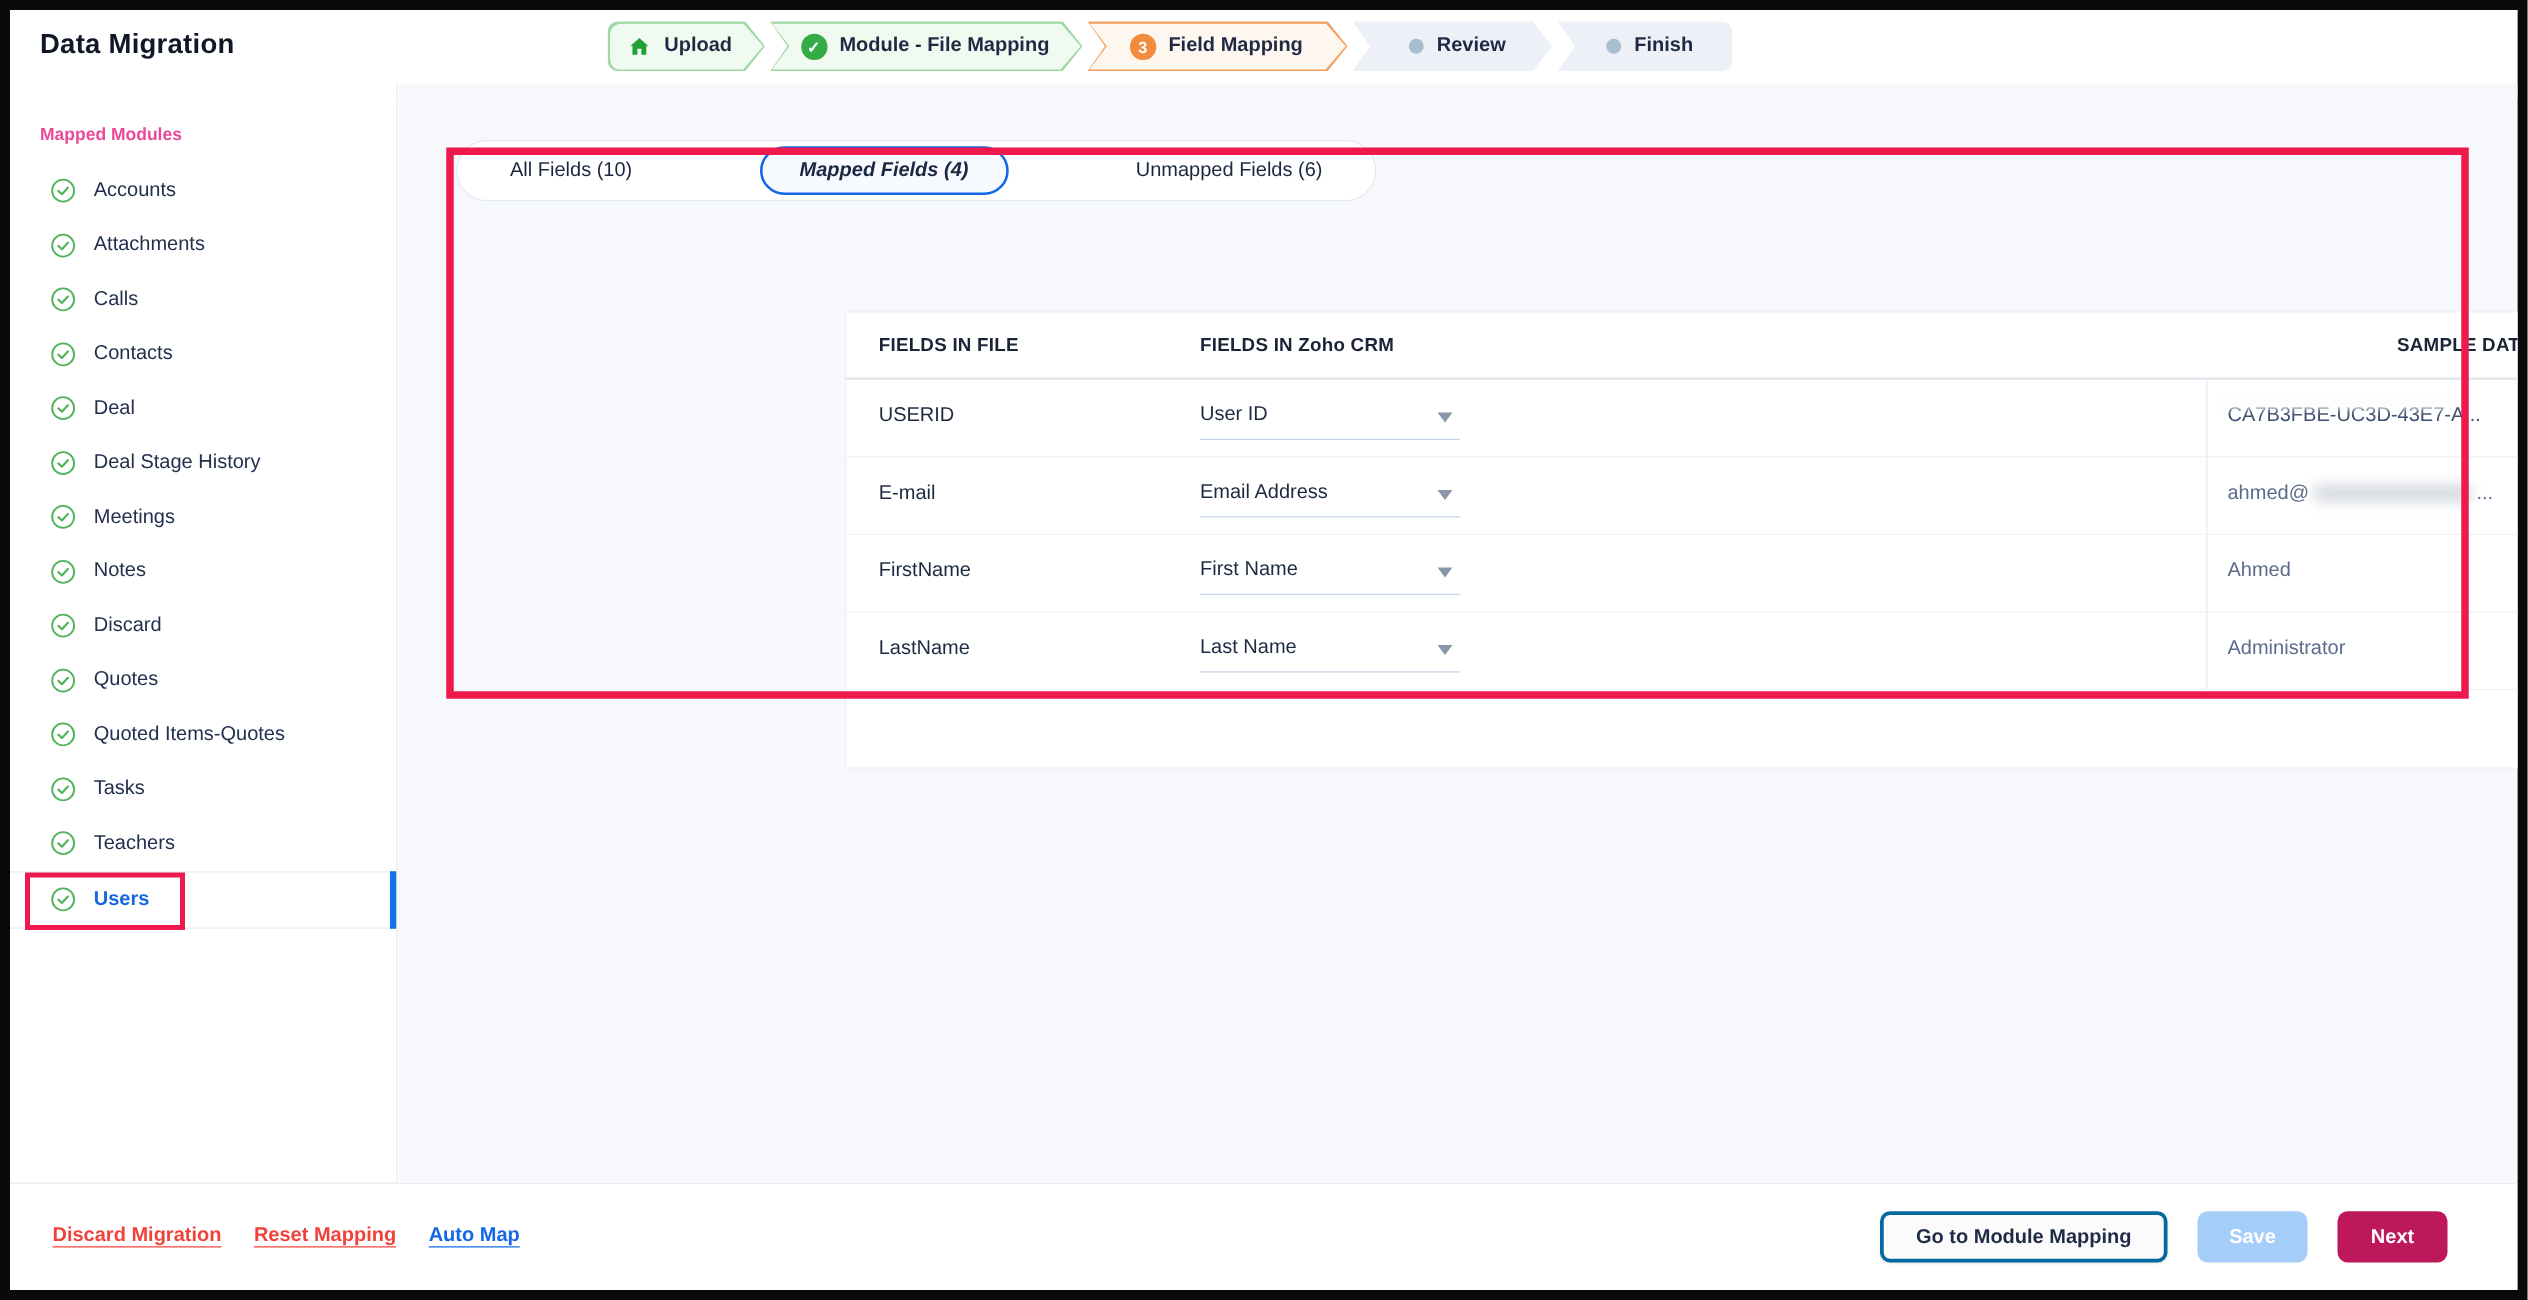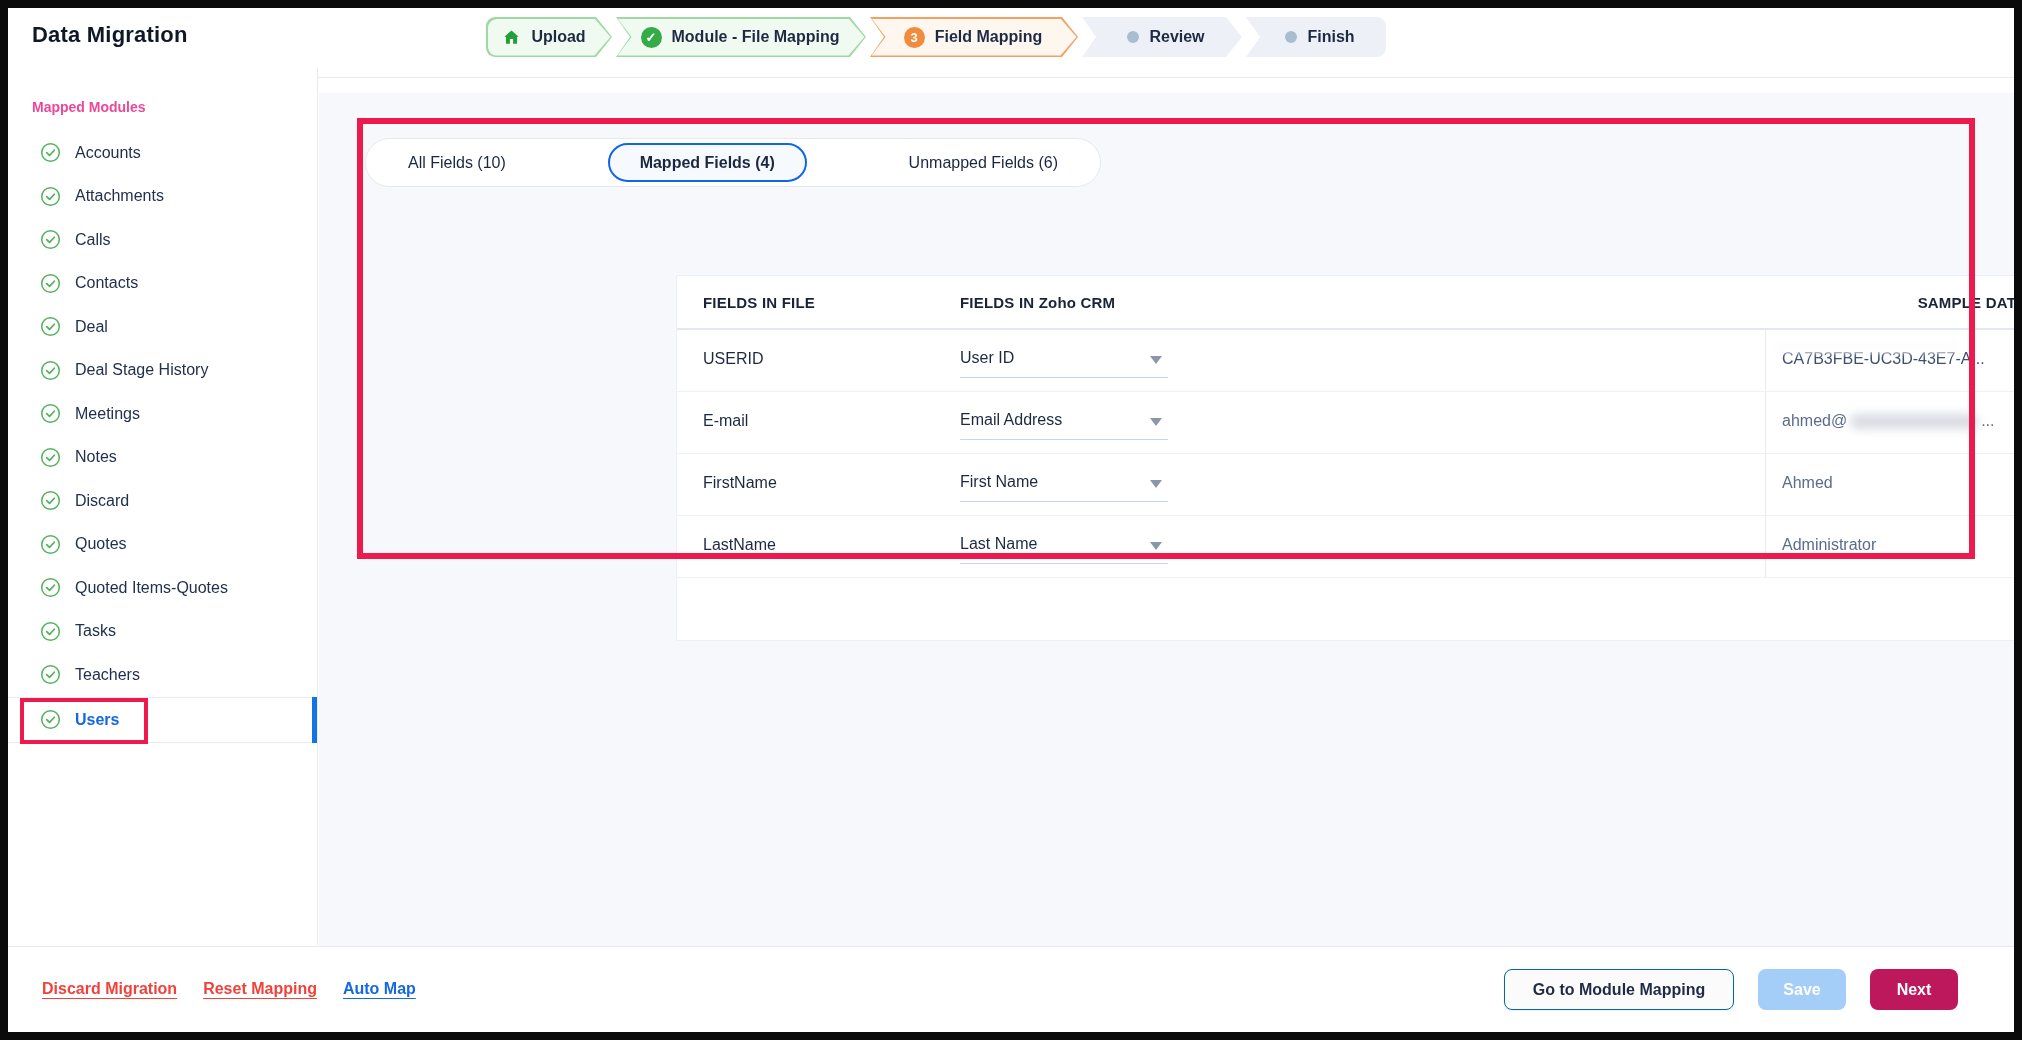--- a/index.html
+++ b/index.html
@@ -47,28 +47,28 @@
   .module-label { font-size:16px; color:#22304e; }
   .module-item.selected { border-top:1px solid #e8ecf1; border-bottom:1px solid #e8ecf1; height:46px; }
   .module-item.selected .module-label { color:#1568e3; font-weight:700; }
   .module-item.selected::after { content:""; position:absolute; right:0; top:-1px; bottom:-1px;
                                  width:5px; background:#1473e6; }
   .red-frame-users { position:absolute; left:12px; top:0; width:128px; height:46px;
                      border:4px solid #ee1a4d; pointer-events:none; z-index:3; }
   .mod-icon { flex:0 0 auto; display:flex; }
 
   
-  .main { position:absolute; left:311px; top:59px; width:1695px; height:878px; background:#f6f8fc;margin-top:26px; }
+  .main { position:absolute; left:311px; top:59px; width:1695px; height:878px; background:#f6f8fc; }
 
   .tabbar { position:absolute; left:46px; top:45px; width:736px; height:49px;
             background:#fff; border:1px solid #e4e9f0; border-radius:26px;
             display:flex; align-items:center; justify-content:space-between; padding:0 8px; }
   .tab { height:39px; display:flex; align-items:center; justify-content:center;
          font-size:16px; color:#1b2740; padding:0 34px; border-radius:20px; cursor:pointer; }
-  .tab.selected { border:2.5px solid #1166e8; background:#f6faff; font-weight:700; padding:12px 30px; }
+  .tab.selected { border:2.5px solid #1166e8; background:#f6faff; font-weight:700; padding:12px 30px;font-style:italic; }
 
   
   .red-box { position:absolute; left:349px; top:110px; width:1618px; height:441px;
              border:6px solid #ee1a4d; z-index:6; pointer-events:none; }
 
   .table-card { position:absolute; left:357px; top:182px; width:1596px; height:366px;
                 background:#fff; border:1px solid #eceff4; border-radius:2px; }
   .thead { position:relative; height:54px; border-bottom:2px solid #e3e8ee; }
   .th { position:absolute; top:18px; font-size:15px; font-weight:700; color:#1b2437; letter-spacing:.2px; }
   .th-file { left:26px; }
@@ -97,21 +97,21 @@
             background:#fff; border-top:1px solid #e5e9ef; }
   .footer-links { position:absolute; left:34px; top:33px; display:flex; gap:26px; }
   .flink { font-size:16px; font-weight:600; text-decoration:underline;
            text-underline-offset:4px; cursor:pointer; }
   .flink.red  { color:#f0423b; }
   .flink.blue { color:#1568e3; }
   .footer-buttons { position:absolute; right:56px; top:22px; display:flex; gap:24px; align-items:center; }
   .btn { height:41px; border-radius:8px; font-size:16px; font-weight:600; display:flex;
          align-items:center; justify-content:center; cursor:pointer; border:none;
          font-family:"Liberation Sans", sans-serif; }
-  .btn-secondary { width:230px; background:#fbfbfc; border:1px solid #0369a1;
+  .btn-secondary { width:230px; background:#fbfbfc; border:3px solid #0369a1;
                    color:#1f2a44; box-shadow:0 1px 2px rgba(20,30,60,.08); }
   .btn-save { width:88px; background:#a4cdf8; color:#fff; font-weight:700; cursor:default; }
   .btn-next { width:88px; background:#be185d; color:#fff; font-weight:700; }
 </style>
 </head>
 <body>
 
 <div class="page">
 
   <div class="header">

